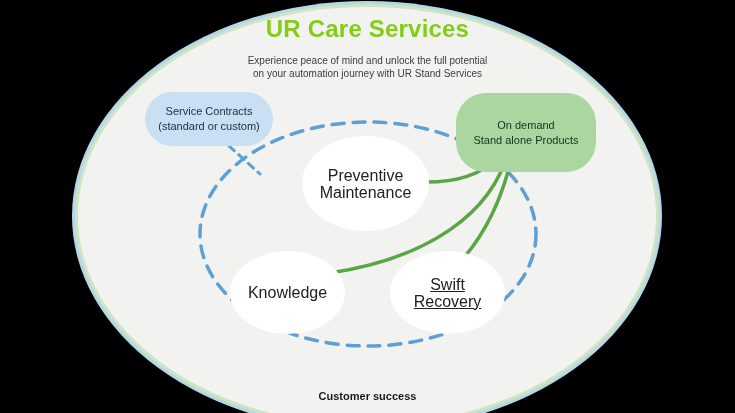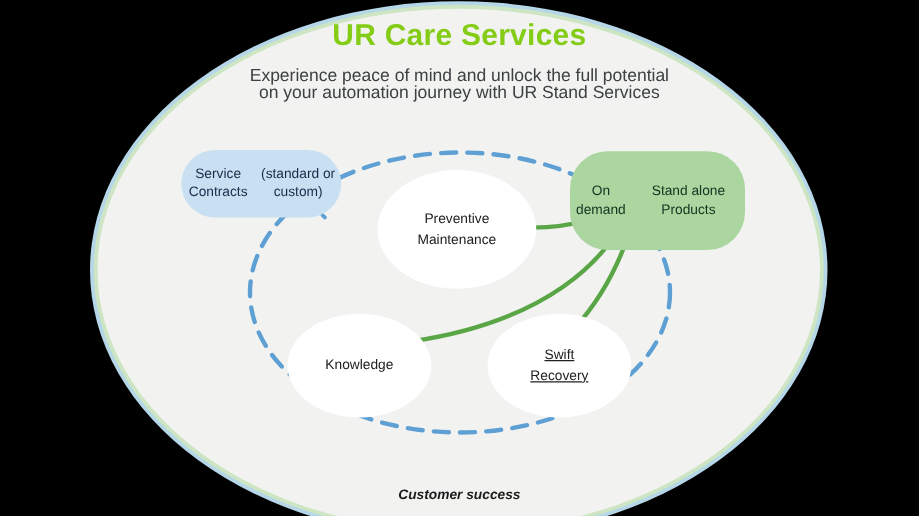--- a/index.html
+++ b/index.html
@@ -51,34 +51,33 @@
     font-size: 24px;
     font-weight: 600;
     color: #84cc16;
     letter-spacing: 0.2px;
   }
   .subtitle {
     position: absolute;
     left: 0; right: 0;
     top: 54px;
     text-align: center;
-    font-size: 14px;
+    font-size: 10px;
     line-height: 13px;
     color: #3c4043;
   }
   .bubble {
     position: absolute;
     display: flex;
-    flex-direction: row;
+    flex-direction: column;
     align-items: center;
     justify-content: center;
     text-align: center;
     font-size: 11px;
     line-height: 15px;
-    margin-top: 28px;
   }
   .bubble-blue {
     left: 145px; top: 92px;
     width: 128px; height: 54px;
     background: #c8e0f1;
     border-radius: 28px;
     color: #1a2b49;
   }
   .bubble-green {
     left: 456px; top: 93px;
@@ -89,36 +88,35 @@
   }
   .node {
     position: absolute;
     background: #ffffff;
     border-radius: 50%;
     display: flex;
     flex-direction: column;
     align-items: center;
     justify-content: center;
     text-align: right;
-    font-size: 11px;
+    font-size: 16px;
     line-height: 17px;
     color: #202124;
   }
   .node-pm { left: 302px; top: 136px; width: 127px; height: 95px; }
   .node-kn { left: 230px; top: 251px; width: 115px; height: 83px; }
   .node-sr { left: 390px; top: 251px; width: 115px; height: 83px; text-decoration: underline; }
   .footer {
     position: absolute;
     left: 0; right: 0;
     top: 390px;
     text-align: center;
     font-size: 11px;
     font-weight: 600;
     color: #1a1a1a;
-    font-style: italic;
   }
 </style>
 </head>
 <body>
 
 <div class="canvas">
 
   <div class="ring-outer">
     <div class="ring-inner">
       <div class="surface"></div>

